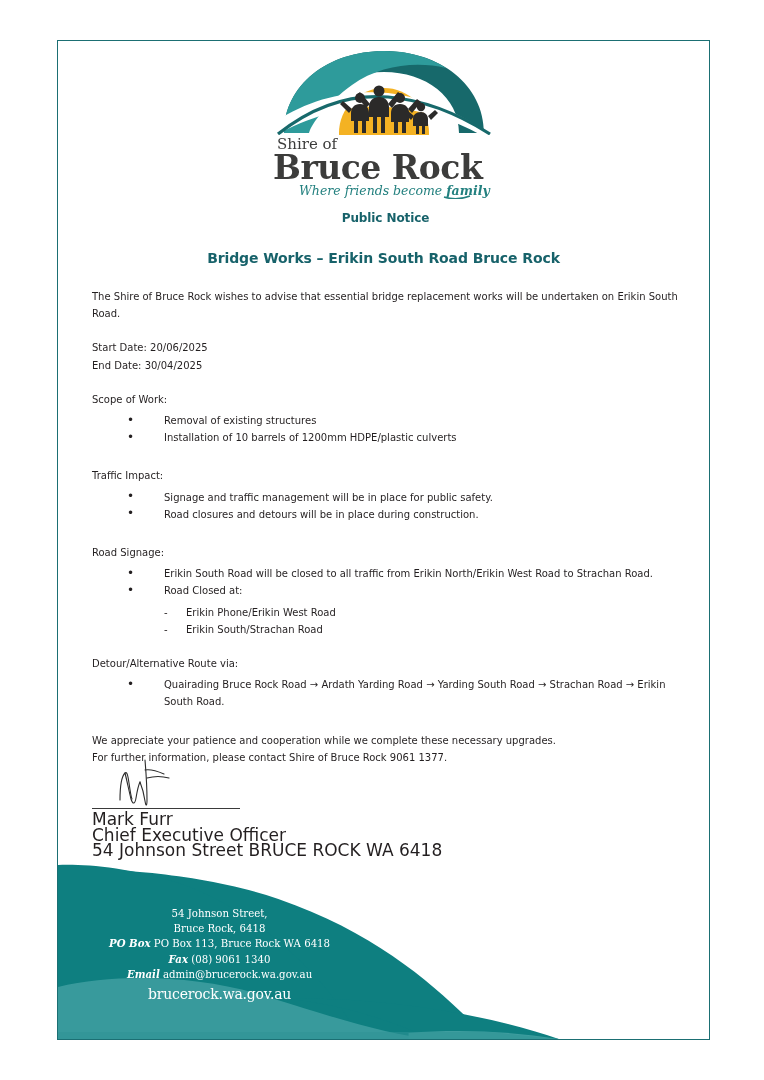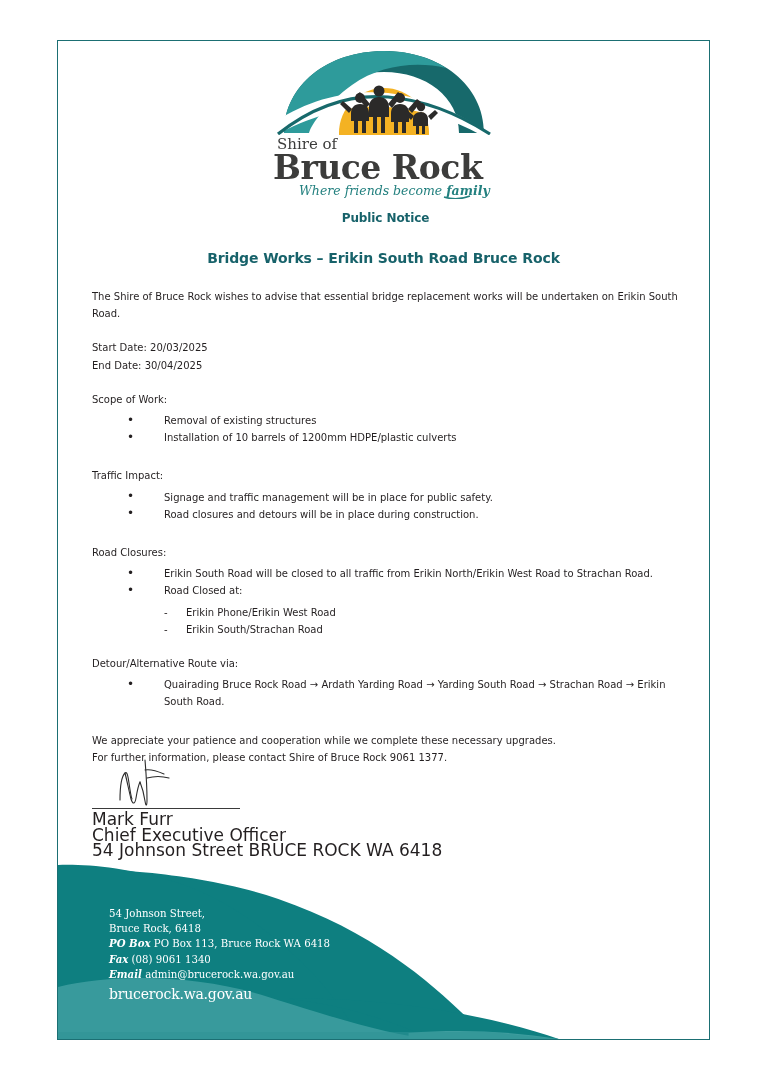--- a/index.html
+++ b/index.html
@@ -148,20 +148,21 @@
   }
   #footer-text {
     position: absolute;
     left: 51px;
     bottom: 34px;
     color: #ffffff;
     font-family: "DejaVu Serif", serif;
     font-size: 10.2px;
     line-height: 14.6px;
     white-space: nowrap;
+    text-align: center;
   }
   #footer-text .lbl {
     font-weight: bold;
     font-style: italic;
   }
   #footer-url {
     font-family: "DejaVu Serif", serif;
     font-weight: normal;
     font-size: 14px;
     line-height: 22px;
@@ -219,42 +220,42 @@
 
     <div id="h-public-notice" class="heading">Public Notice</div>
     <div id="h-subject" class="heading">Bridge Works – Erikin South Road Bruce Rock</div>
 
     <div id="body-copy">
 
       <p class="para">The Shire of Bruce Rock wishes to advise that essential bridge replacement works will be undertaken on Erikin South Road.</p>
 
       <div class="spacer"></div>
 
-      <div>Start Date: 20/03/2025</div>
+      <div>Start Date: 20/06/2025</div>
       <div>End Date: 30/04/2025</div>
 
       <div class="spacer"></div>
 
       <div>Scope of Work:</div>
       <ul class="bullets">
         <li>Removal of existing structures</li>
         <li>Installation of 10 barrels of 1200mm HDPE/plastic culverts</li>
       </ul>
 
       <div class="spacer"></div>
 
       <div>Traffic Impact:</div>
       <ul class="bullets">
         <li>Signage and traffic management will be in place for public safety.</li>
         <li>Road closures and detours will be in place during construction.</li>
       </ul>
 
       <div class="spacer"></div>
 
-      <div>Road Closures:</div>
+      <div>Road Signage:</div>
       <ul class="bullets">
         <li>Erikin South Road will be closed to all traffic from Erikin North/Erikin West Road to Strachan Road.</li>
         <li>Road Closed at:</li>
       </ul>
       <ul class="dashes">
         <li>Erikin Phone/Erikin West Road</li>
         <li>Erikin South/Strachan Road</li>
       </ul>
 
       <div class="spacer"></div>

